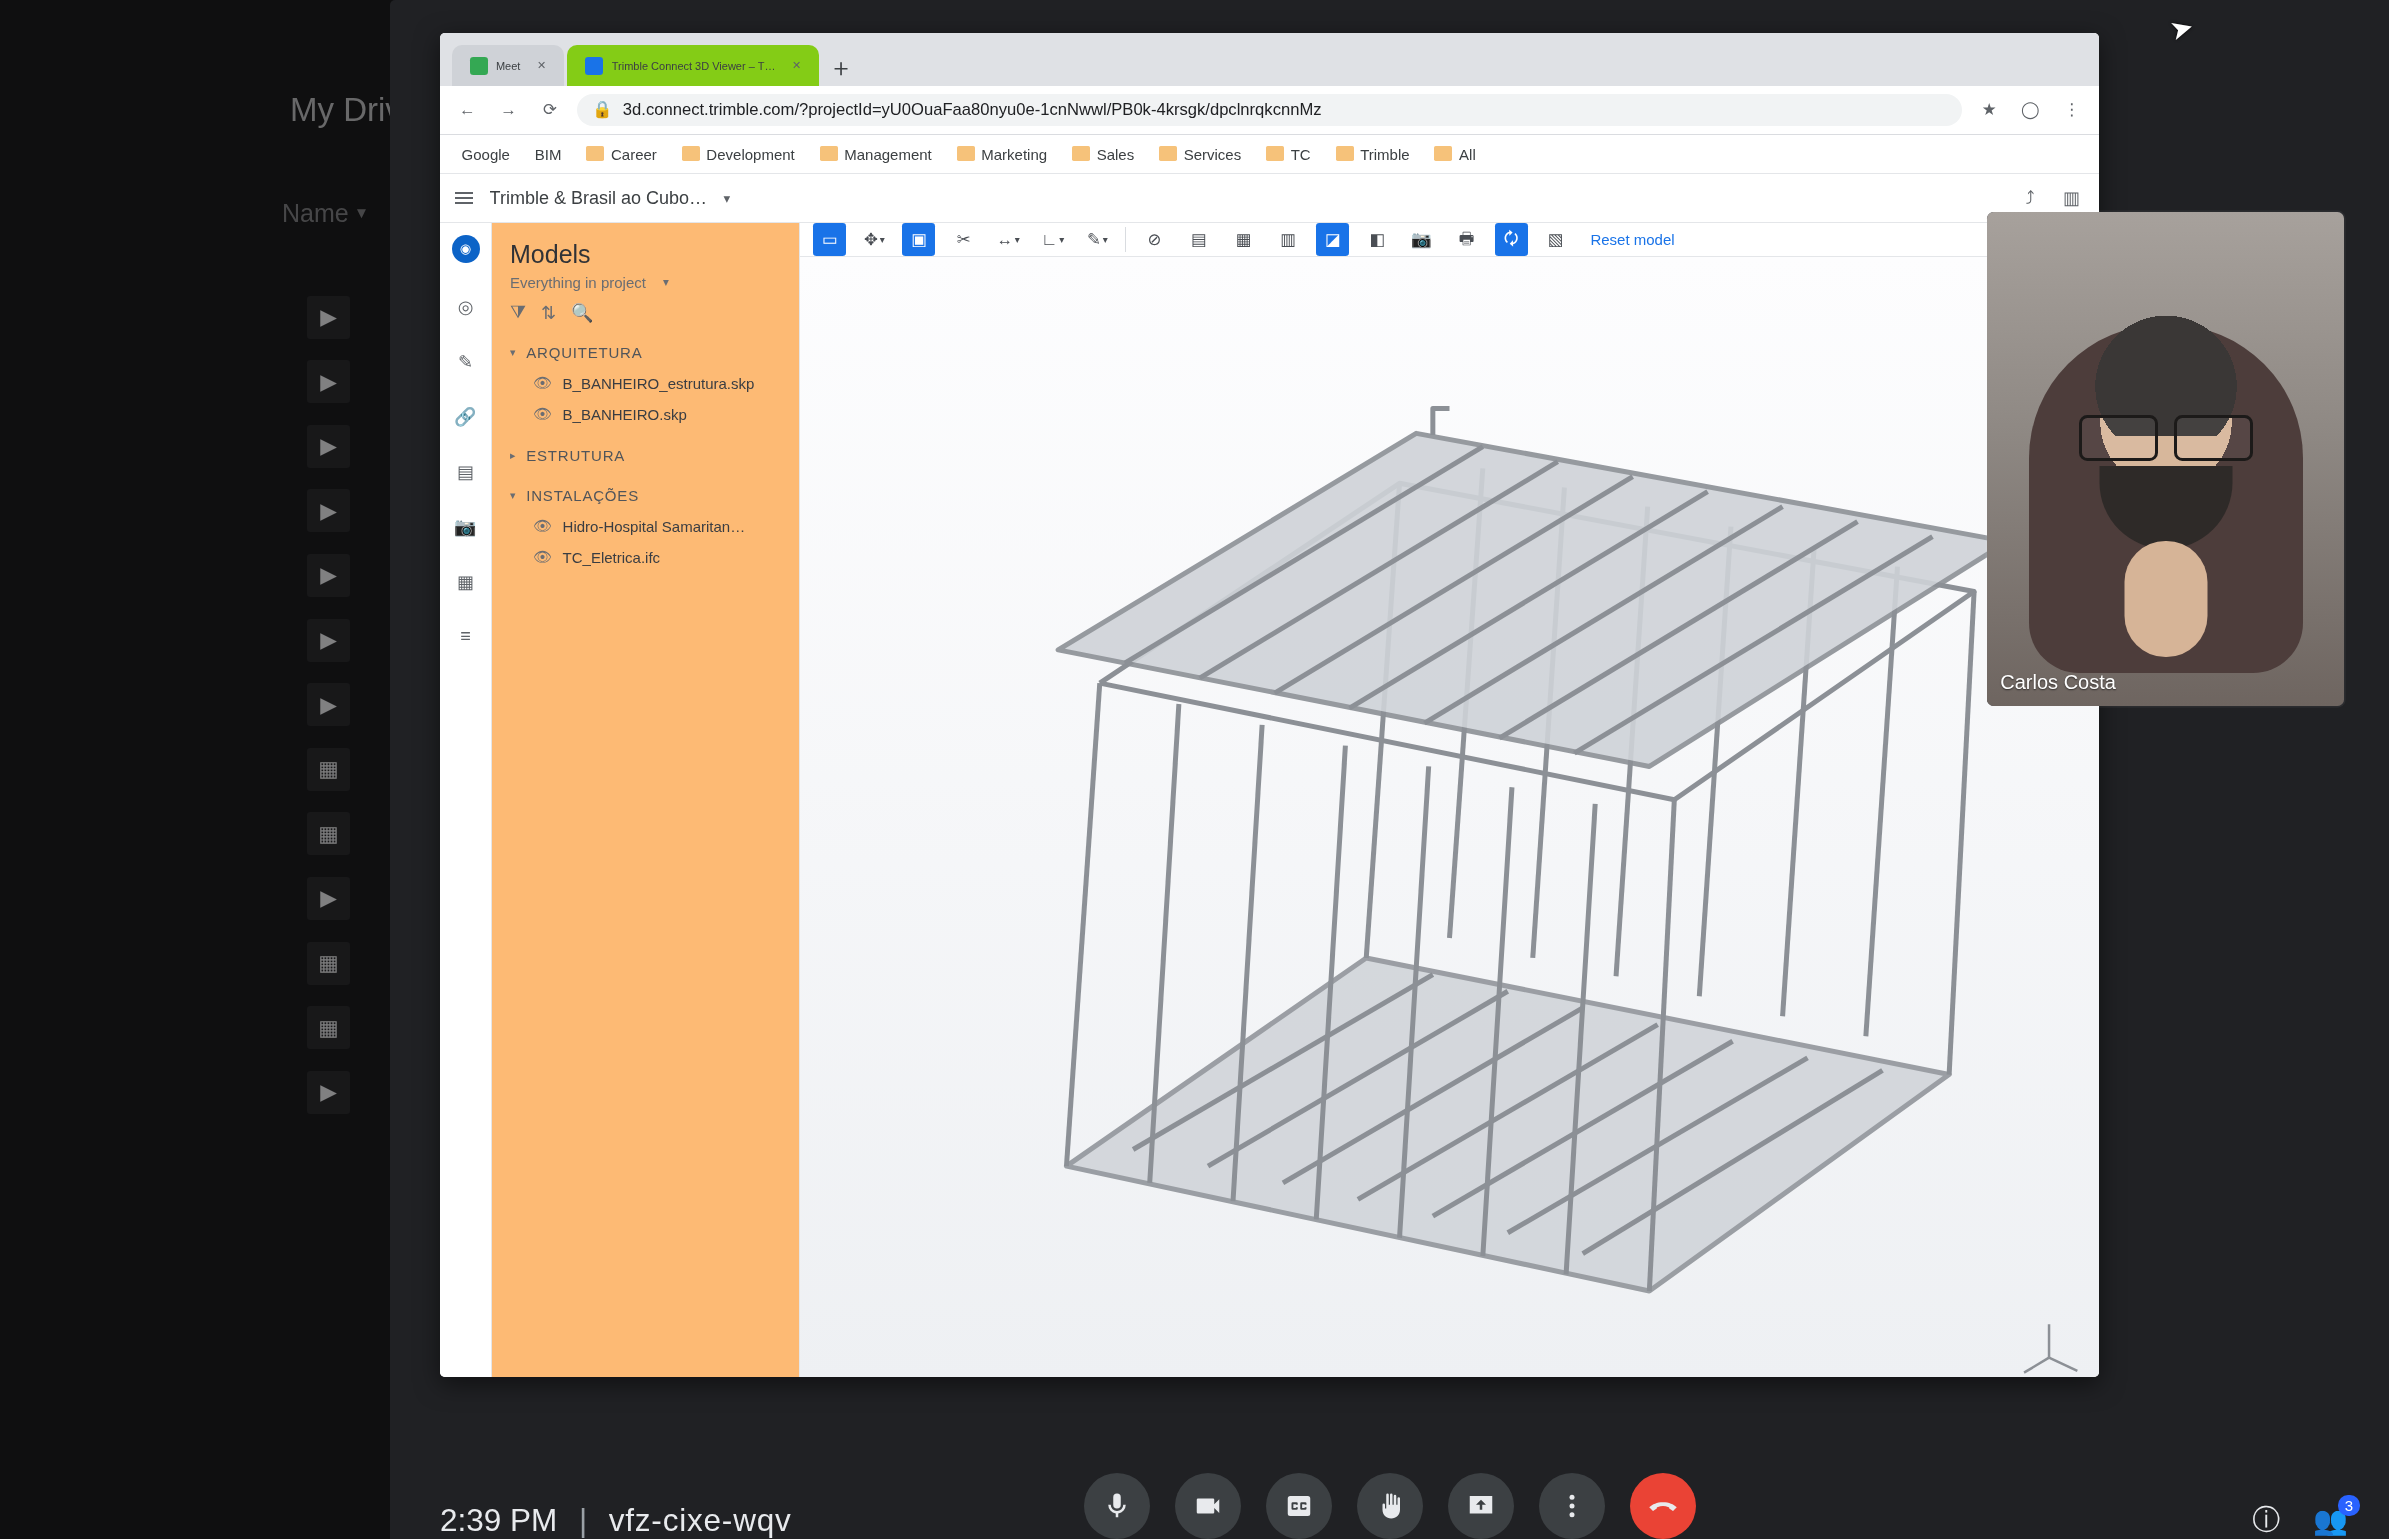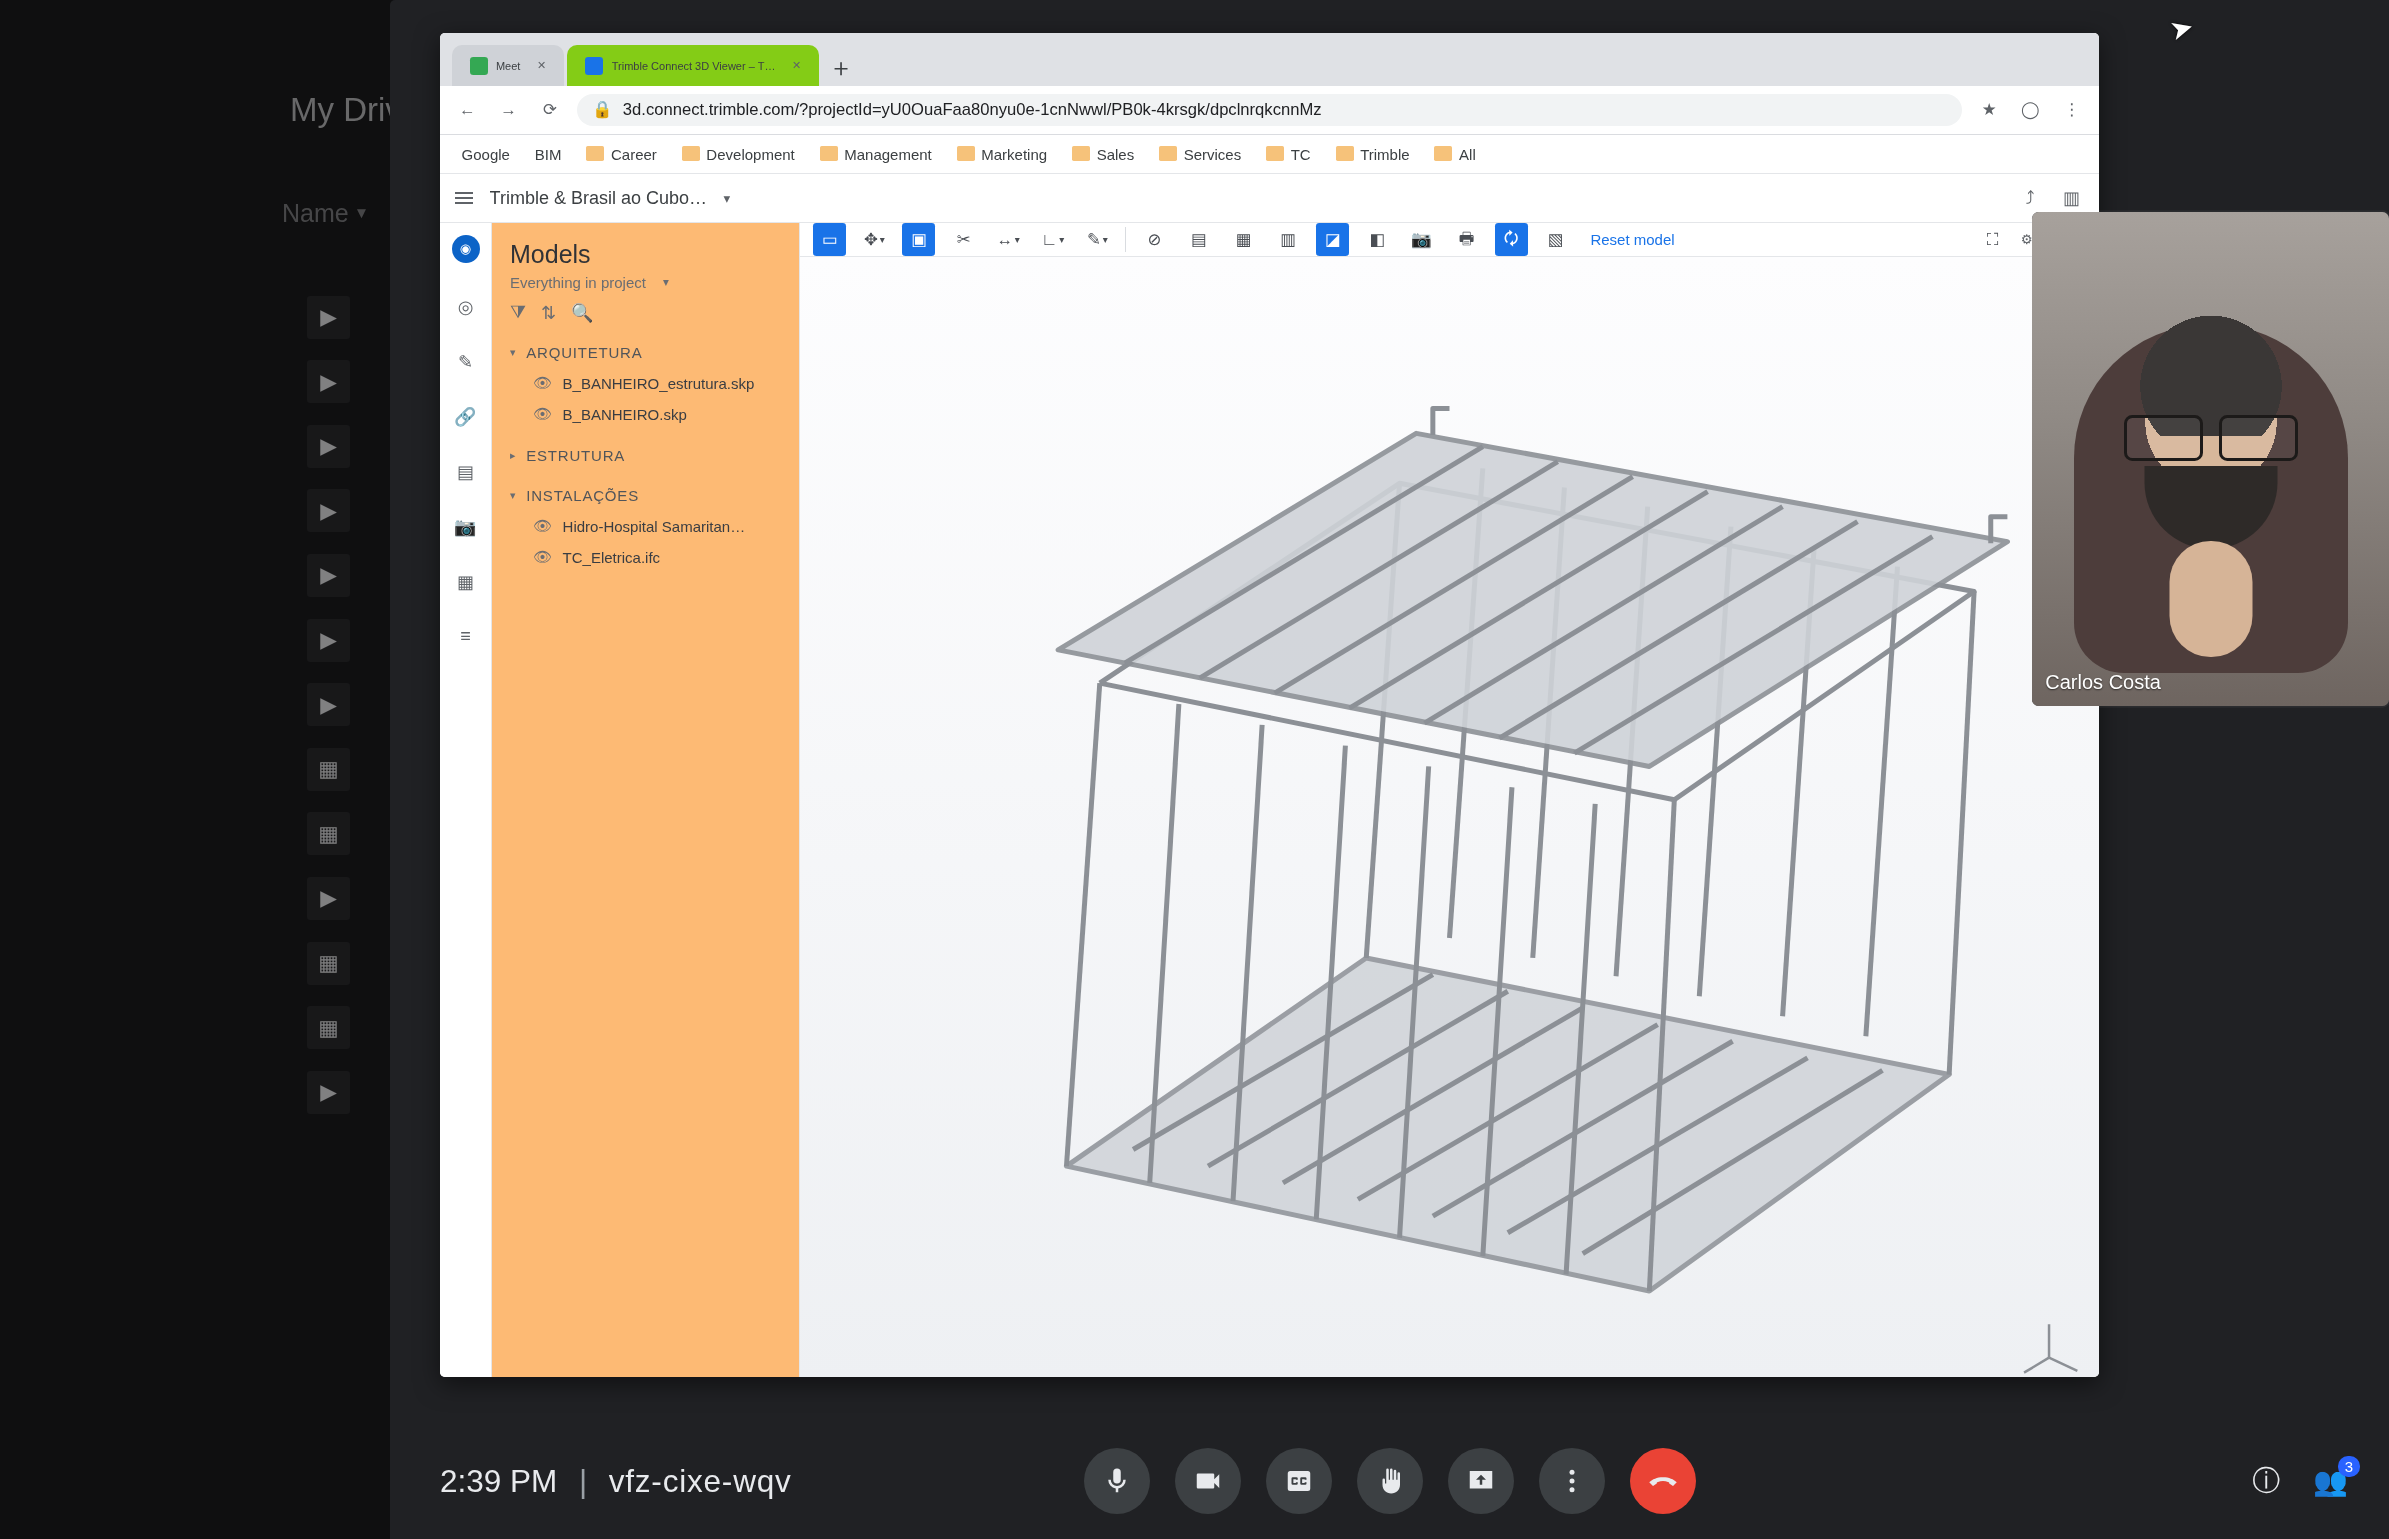--- a/index.html
+++ b/index.html
@@ -91,21 +91,21 @@
             padding:0 13.3px;gap:11.6px;}
   .vt{width:33px;height:33px;border-radius:3.3px;display:flex;align-items:center;
       justify-content:center;color:#4a4e54;font-size:16.6px;}
   .vt.blue{background:#1973e8;color:#fff;}
   .vt .caret{font-size:10px;margin-left:1.7px;}
   .vtSep{width:0.8px;height:25px;background:#d9dce0;}
   .vtTxt{color:#1973e8;font-size:15px;margin-left:6.6px;}
   #viewport{flex:1;background:linear-gradient(#fdfdfe,#eef0f3);position:relative;}
   #viewport svg{width:100%;height:100%;}
   
-  #tiles{position:absolute;top:212px;right:0;width:357px;display:flex;flex-direction:column;gap:33px;}
+  #tiles{position:absolute;top:212px;right:0;width:402px;display:flex;flex-direction:column;gap:33px;}
   .tile{width:357px;height:494px;background:#3c3f44;border-radius:6.6px;position:relative;
         overflow:hidden;box-shadow:0 0 0 1.7px rgba(255,255,255,.05);} 
   .tile:nth-child(2){height:465px;}
   .tile .room{position:absolute;inset:0;
               background:linear-gradient(180deg,#a7a19c 0%,#8e8883 45%,#6e6560 100%);}     
   .tile .nameTag{position:absolute;left:13.3px;bottom:11.6px;color:#fff;font-size:20px;
                  text-shadow:0 0.8px 1.7px rgba(0,0,0,.6);}
   
   .person1{position:absolute;left:50%;top:58%;transform:translate(-50%,-50%);} 
   .person1 .body{width:274px;height:348px;border-radius:133px 133px 50px 50px;
@@ -129,21 +129,21 @@
   .person2 .body{width:241px;height:299px;background:#1b1c1e;
                  border-radius:116px 116px 33px 33px;position:relative;}
   .person2 .head{position:absolute;top:-4.1px;left:50%;transform:translateX(-50%);
                  width:145px;height:183px;background:#d8b99e;border-radius:83px;}
   .person2 .hair{position:absolute;top:-16.6px;left:50%;transform:translateX(-50%);
                  width:158px;height:95px;background:#2d2926;border-radius:83px 83px 33px 33px;}
   .person2 .mask{position:absolute;top:87px;left:50%;transform:translateX(-50%);
                  width:124px;height:91px;background:#141516;border-radius:10px 10px 75px 75px;}
   
   #meetBar{position:absolute;left:0;right:0;bottom:0;height:116px;background:#202124;
-           display:flex;align-items:center;}
+           display:flex;align-items:flex-end;}
   #meetBar .left{display:flex;align-items:baseline;gap:21.6px;color:#e8eaed;margin-left:50px;font-size:31.5px;}
   #meetBar .left .sep{color:#9aa0a6;}
   #meetBar .left .code{letter-spacing:0.8px;}
   #meetBar .center{position:absolute;left:50%;transform:translateX(-50%);
                    display:flex;gap:25px;}
   .mbtn{width:66px;height:66px;border-radius:50%;background:#3c4043;display:flex;
         align-items:center;justify-content:center;color:#e8eaed;font-size:28px;}
   .mbtn.red{background:#ea4335;}
   .mbtn svg{width:30px;height:30px;fill:#e8eaed;}
   #meetBar .right{margin-left:auto;margin-right:41px;display:flex;gap:33px;color:#e8eaed;font-size:28px;align-items:center;}

